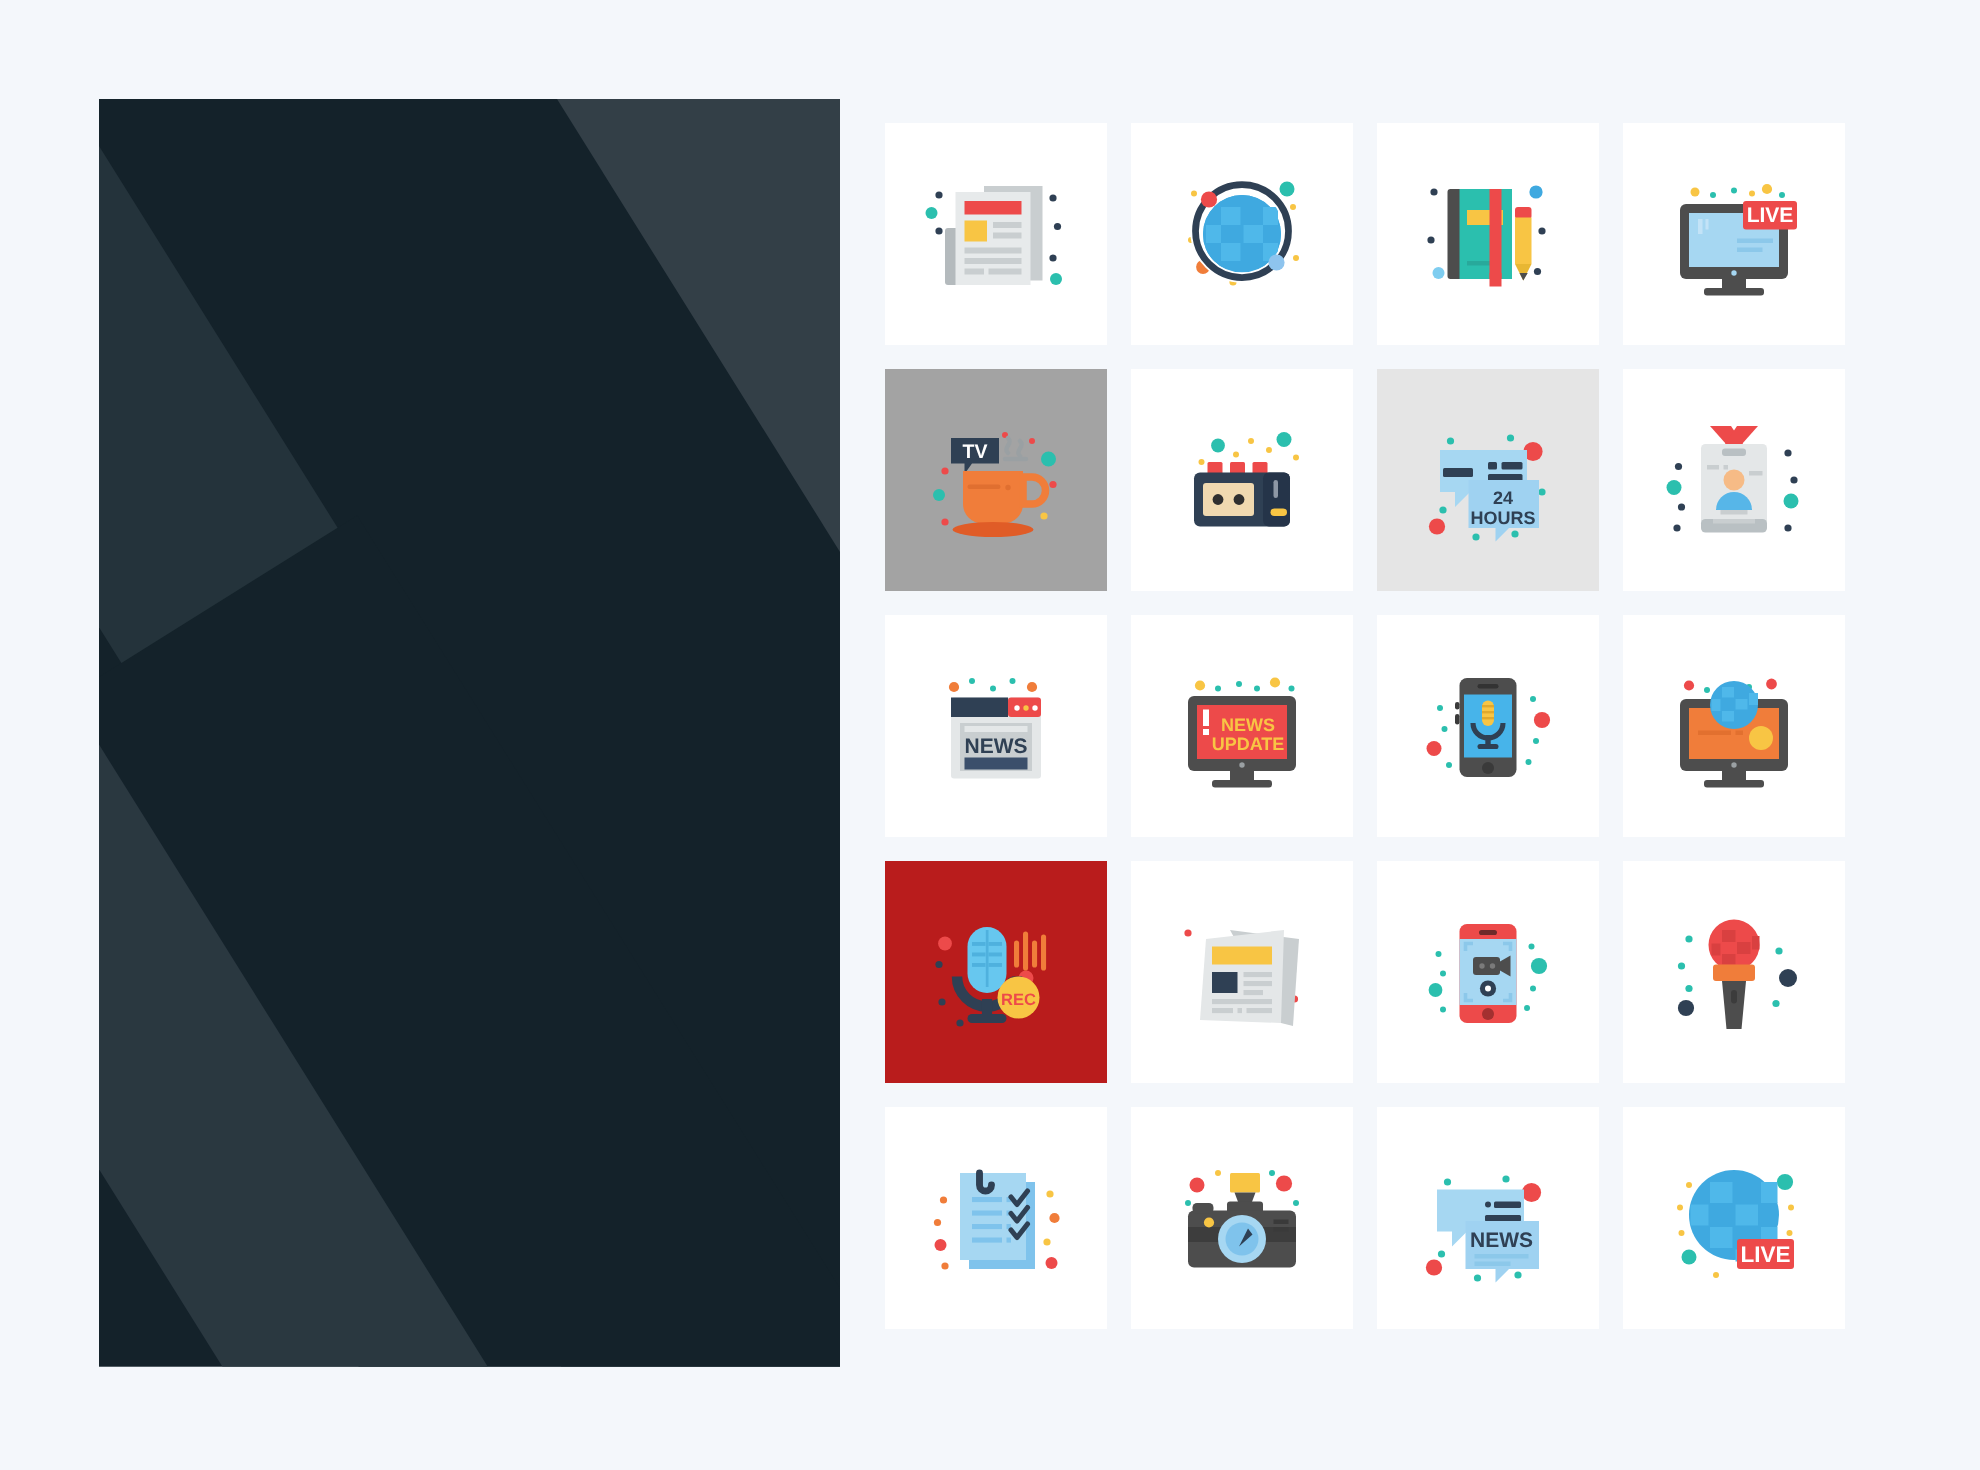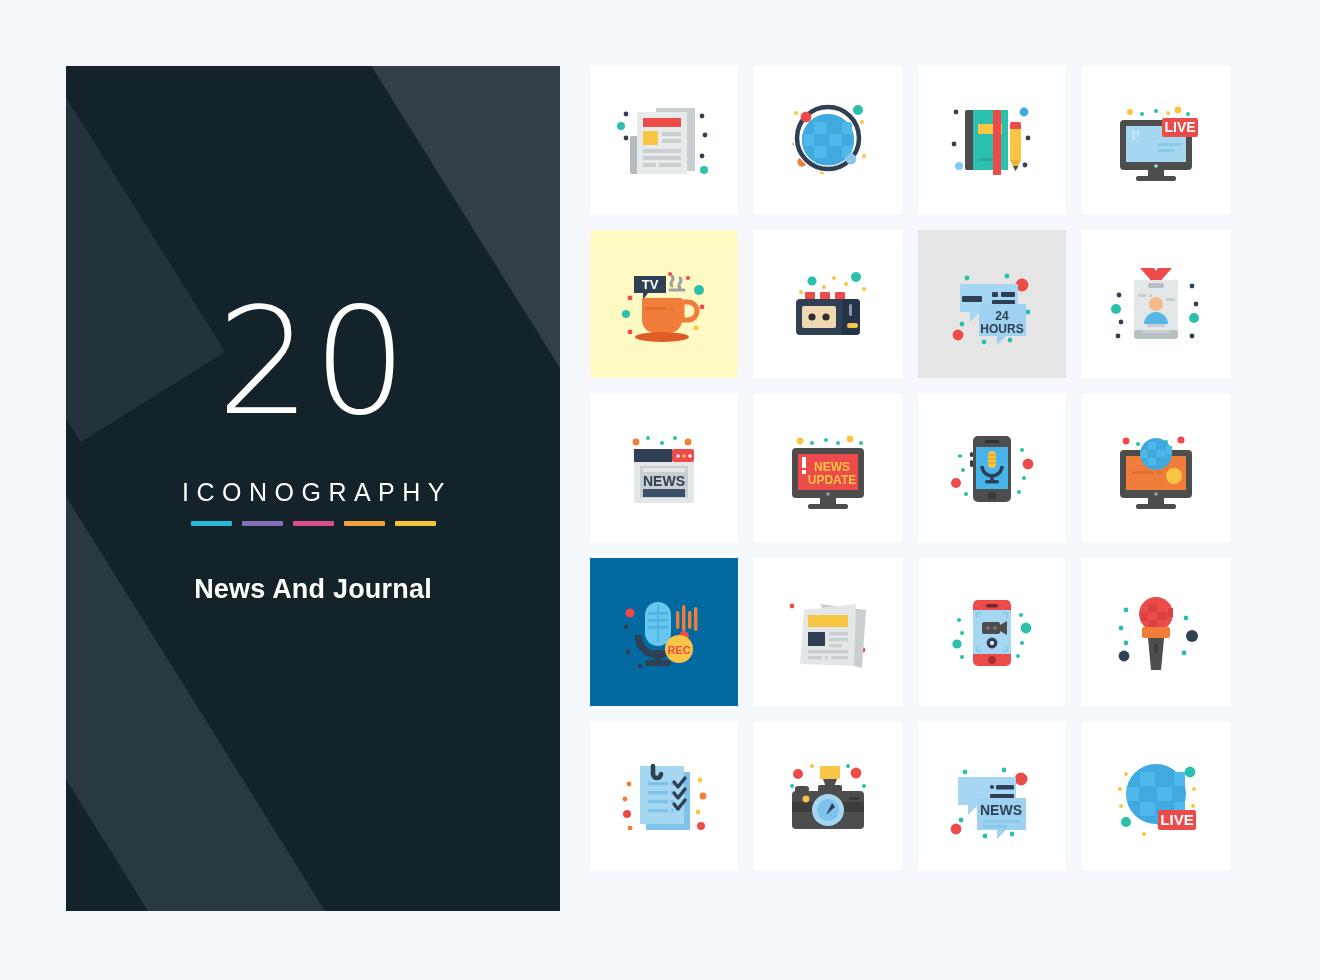--- a/index.html
+++ b/index.html
@@ -76,21 +76,21 @@
   .cover-title {
     margin-top: 48px;
     font-size: 27px;
     font-weight: bold;
     color: #ffffff;
     letter-spacing: 0.2px;
   }
 
   
   .grid {
-    position: absolute; left: 590px; top: 66px;
+    position: absolute; left: 590px; top: 82px;
     width: 668px;
     display: grid;
     grid-template-columns: repeat(4, 148px);
     grid-auto-rows: 148px;
     column-gap: 25px;
     row-gap: 25px;
     gap: 16px;
   }
   .card {
     background: #ffffff;
@@ -103,32 +103,20 @@
 <body>
 
 <div class="page" style="background: rgb(244, 247, 251);">
 
   <div class="cover" style="background: rgb(51, 63, 71);">
     <div class="stripe stripe-a"></div>
     <div class="stripe stripe-b"></div>
     <div class="stripe stripe-c"></div>
     <div class="stripe stripe-d"></div>
 
-    <div class="cover-inner">
-      <div class="cover-count">20</div>
-      <div class="cover-kicker">ICONOGRAPHY</div>
-      <div class="cover-bars">
-        <i style="background: rgb(41, 182, 216);"></i>
-        <i style="background: rgb(132, 112, 184);"></i>
-        <i style="background: rgb(217, 79, 140);"></i>
-        <i style="background: rgb(240, 160, 60);"></i>
-        <i style="background: rgb(242, 197, 61);"></i>
-      </div>
-      <div class="cover-title">News And Journal</div>
-    </div>
   </div>
 
   <div class="grid">
 
     <div class="card" style="background: rgb(255, 255, 255);">
       <svg width="104" height="104" viewBox="0 0 104 104">
         <circle cx="14" cy="26" r="2.4" fill="#2f4054"></circle>
           <circle cx="9" cy="38" r="4" fill="#2bbfae"></circle>
         <circle cx="14" cy="50" r="2.4" fill="#2f4054"></circle>
           <circle cx="90" cy="28" r="2.4" fill="#2f4054"></circle>
@@ -212,21 +200,21 @@
         <rect x="54" y="55" width="24" height="3" fill="#8cc8ea"></rect>
         <rect x="54" y="61" width="17" height="3" fill="#8cc8ea"></rect>
         <circle cx="52" cy="78" r="1.8" fill="#a6d7f2"></circle>
         <rect x="44" y="82" width="16" height="7" fill="#4d4d4d"></rect>
         <rect x="32" y="88" width="40" height="5" rx="2" fill="#4d4d4d"></rect>
         <rect x="58" y="30" width="36" height="19" rx="2" fill="#ed4a4a"></rect>
         <text x="76" y="44" font-family="'Liberation Sans',sans-serif" font-size="14" font-weight="bold" fill="#ffffff" text-anchor="middle">LIVE</text>
       </svg>
     </div>
 
-    <div class="card" style="background: #fef9c3;">
+    <div class="card" style="background: #a3a3a3;">
       <svg width="104" height="104" viewBox="0 0 104 104">
         <circle cx="18" cy="46" r="2.4" fill="#ed4a4a"></circle>
           <circle cx="14" cy="62" r="4" fill="#2bbfae"></circle>
         <circle cx="18" cy="80" r="2.4" fill="#ed4a4a"></circle>
           <circle cx="76" cy="26" r="2" fill="#ed4a4a"></circle>
         <circle cx="87" cy="38" r="5" fill="#2bbfae"></circle>
           <circle cx="90" cy="55" r="2.4" fill="#ed4a4a"></circle>
         <circle cx="84" cy="76" r="2.4" fill="#f8c544"></circle>
           <circle cx="58" cy="22" r="2" fill="#ed4a4a"></circle>
         <path d="M22 24h32v17H36l-5 7v-7h-9z" fill="#2f4054"></path>
@@ -394,21 +382,21 @@
             <rect x="62" y="30" width="6" height="8"></rect>
           <rect x="37" y="34" width="6" height="8"></rect>
         </g>
         <path d="M52 22a16 16 0 100 32 16 16 0 000-32z" fill="none"></path>
         <circle cx="52" cy="78" r="1.8" fill="#9aa0a3"></circle>
         <rect x="44" y="82" width="16" height="7" fill="#4d4d4d"></rect>
         <rect x="32" y="88" width="40" height="5" rx="2" fill="#4d4d4d"></rect>
       </svg>
     </div>
 
-    <div class="card" style="background: #0369a1;">
+    <div class="card" style="background: #b91c1c;">
       <svg width="104" height="104" viewBox="0 0 104 104">
         <circle cx="18" cy="33" r="4.6" fill="#ed4a4a"></circle>
           <circle cx="14" cy="47" r="2.4" fill="#2f4054"></circle>
         <circle cx="16" cy="72" r="2.4" fill="#2f4054"></circle>
           <circle cx="28" cy="86" r="2.4" fill="#2f4054"></circle>
         <circle cx="72" cy="56" r="5" fill="#ed4a4a"></circle>
           <circle cx="62" cy="58" r="2.4" fill="#2f4054"></circle>
         <rect x="33" y="22" width="26" height="44" rx="13" fill="#67c7ef"></rect>
         <g fill="#4fb1de">
           <rect x="36" y="32" width="9" height="2.6"></rect>

